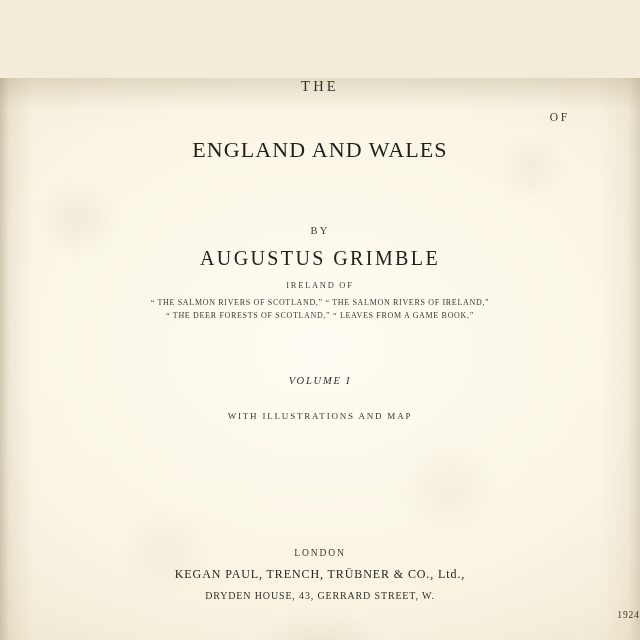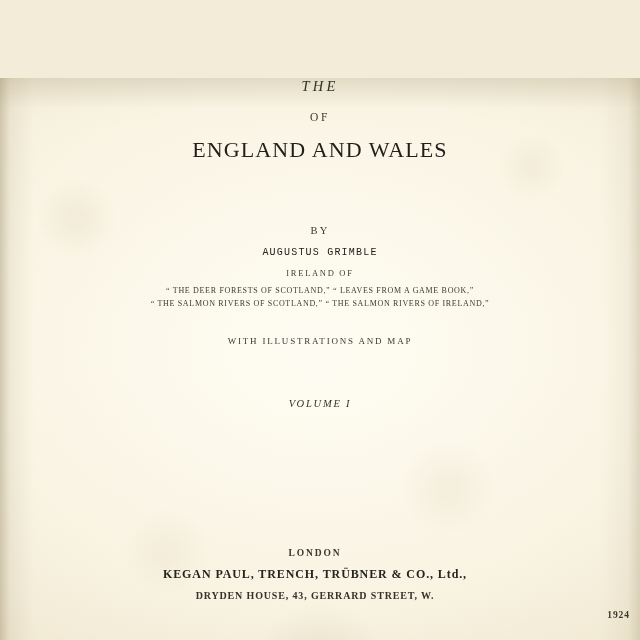--- a/index.html
+++ b/index.html
@@ -67,58 +67,57 @@
     text-align: center;
   }
 
   .line { letter-spacing: 0.06em; }
 
   #the {
     margin-top: 78px;
     font-size: 14.5px;
     letter-spacing: 0.22em;
     color: #33312c;
-    font-style: italic;
   }
 
   #main-title {
     margin-top: 17px;
     font-size: 25.5px;
     letter-spacing: 0.045em;
     color: #211f1b;
     white-space: nowrap;
   }
 
   #of1 {
     margin-top: 16px;
     font-size: 11.5px;
     letter-spacing: 0.24em;
     color: #3a382f;
+    text-align: right;
   }
 
   #subtitle {
     margin-top: 14px;
     font-size: 22px;
     letter-spacing: 0.05em;
     color: #211f1b;
   }
 
   #by {
     margin-top: 62px;
     font-size: 10.5px;
     letter-spacing: 0.22em;
     color: #3a382f;
   }
 
   #author {
     margin-top: 11px;
-    font-size: 10px;
+    font-size: 20px;
     letter-spacing: 0.12em;
     color: #23211d;
-    font-family: Liberation Mono, monospace;
   }
 
   #author-of {
     margin-top: 10px;
     font-size: 8.5px;
     letter-spacing: 0.2em;
     color: #413e35;
   }
 
   .works {
@@ -140,24 +139,23 @@
     margin-top: 52px;
     font-size: 10.5px;
     letter-spacing: 0.17em;
     font-style: italic;
     color: #35332c;
   }
 
   .imprint {
     position: absolute;
     left: 0;
-    right: 10px;
+    right: 0;
     top: 470px;
     text-align: center;
-    font-weight: bold;
   }
   #city {
     font-size: 9.5px;
     letter-spacing: 0.2em;
     color: #3a382f;
   }
   #publisher {
     margin-top: 9px;
     font-size: 12px;
     letter-spacing: 0.075em;
@@ -191,27 +189,27 @@
 
     <div class="line" id="subtitle">ENGLAND AND WALES</div>
 
     <div class="line" id="by">BY</div>
 
     <div class="line" id="author">AUGUSTUS GRIMBLE</div>
 
     <div class="line" id="author-of">IRELAND OF</div>
 
     <div class="works">
+      <div>“ THE SALMON RIVERS OF SCOTLAND,”  “ THE SALMON RIVERS OF IRELAND,”</div>
       <div>“ THE DEER FORESTS OF SCOTLAND,”  “ LEAVES FROM A GAME BOOK,”</div>
-      <div>“ THE SALMON RIVERS OF SCOTLAND,”  “ THE SALMON RIVERS OF IRELAND,”</div>
     </div>
 
+    <div class="line" id="volume">VOLUME I</div>
+
     <div class="line" id="illustrations">WITH ILLUSTRATIONS AND MAP</div>
-
-    <div class="line" id="volume">VOLUME I</div>
 
     <div class="imprint">
       <div class="line" id="city">LONDON</div>
       <div class="line" id="publisher">KEGAN PAUL, TRENCH, TRÜBNER &amp; CO., Ltd.,</div>
       <div class="line" id="address">DRYDEN HOUSE, 43, GERRARD STREET, W.</div>
       <div class="line" id="year">1924</div>
     </div>
 
   </div>
 </div>

